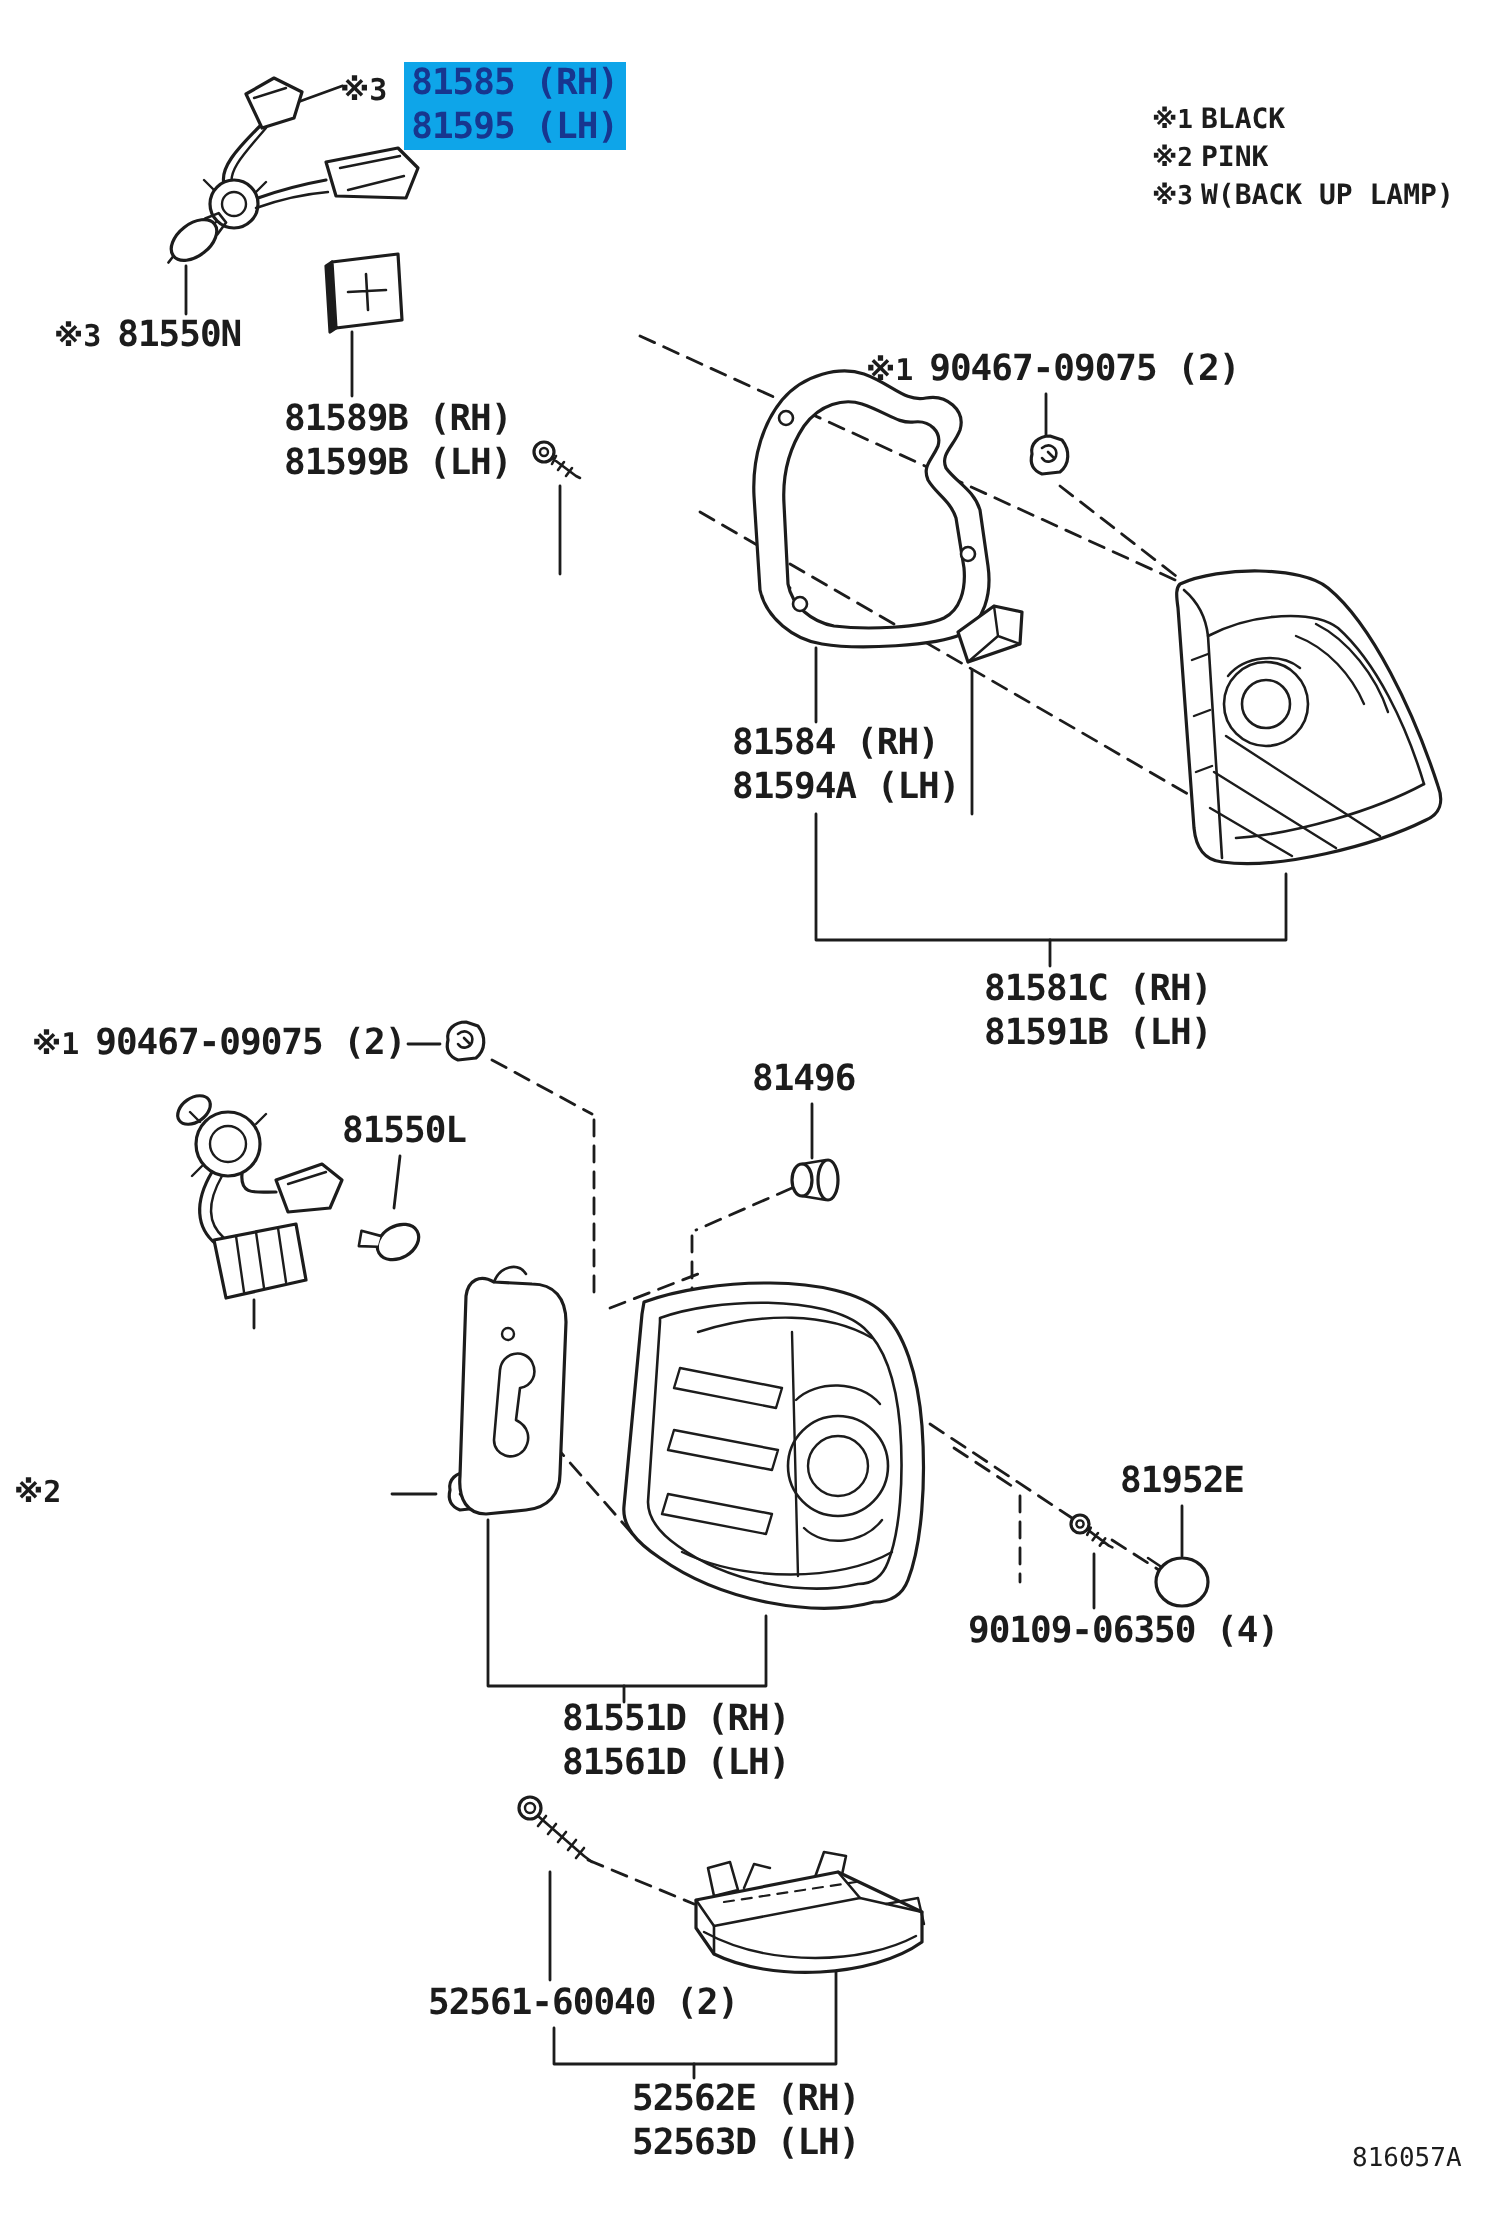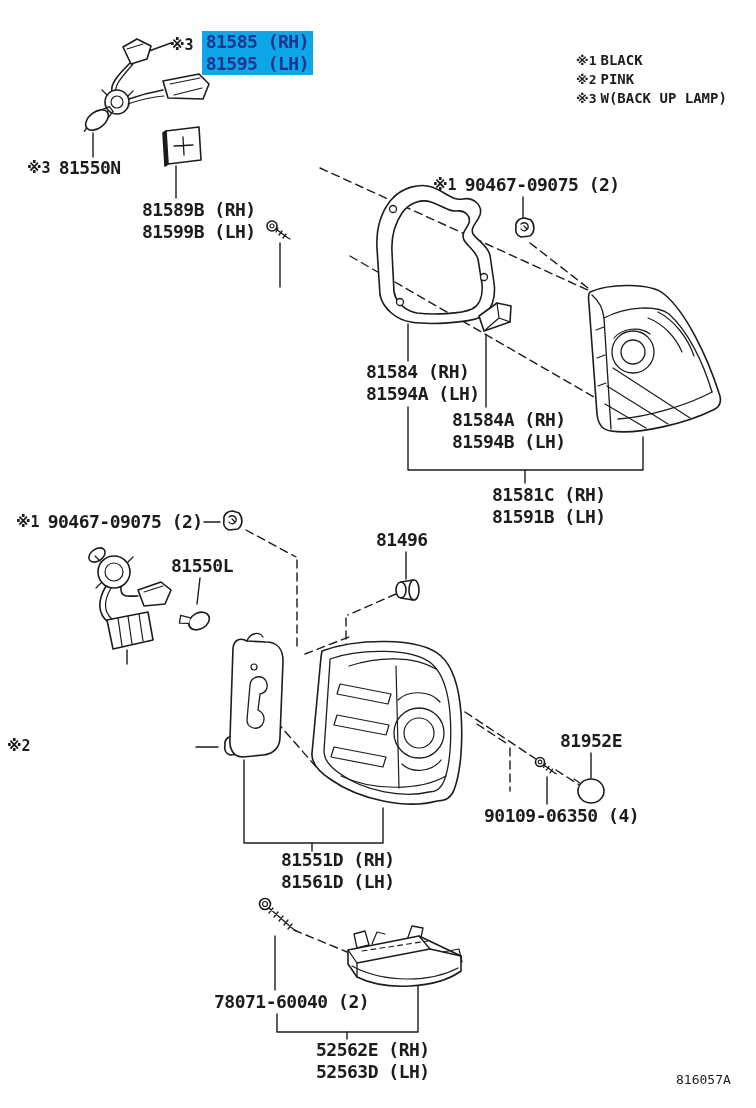--- a/index.html
+++ b/index.html
@@ -261,26 +261,20 @@
       </div>
   </div>
 
   <div class="lbl" style="left:366px;top:361px">
     <div class="num">
       <div>81584 (RH)</div>
       <div>81594A (LH)</div>
     </div>
   </div>
 
-  <div class="lbl" style="left:452px;top:409px">
-    <div class="num">
-      <div>81584A (RH)</div>
-      <div>81594B (LH)</div>
-    </div>
-  </div>
 
   <div class="lbl" style="left:492px;top:484px">
     <div class="num">
       <div>81581C (RH)</div>
       <div>81591B (LH)</div>
     </div>
   </div>
 
   <div class="lbl" style="left:16px;top:511px">
     <span class="marker">※1</span>
@@ -320,21 +314,21 @@
 
   <div class="lbl" style="left:281px;top:849px">
     <div class="num">
       <div>81551D (RH)</div>
       <div>81561D (LH)</div>
     </div>
   </div>
 
   <div class="lbl" style="left:214px;top:991px">
     <div class="num">
-        <div>78071-60040 (2)</div>
+        <div>52561-60040 (2)</div>
       </div>
   </div>
 
   <div class="lbl" style="left:316px;top:1039px">
     <div class="num">
       <div>52562E (RH)</div>
       <div>52563D (LH)</div>
     </div>
   </div>
 

